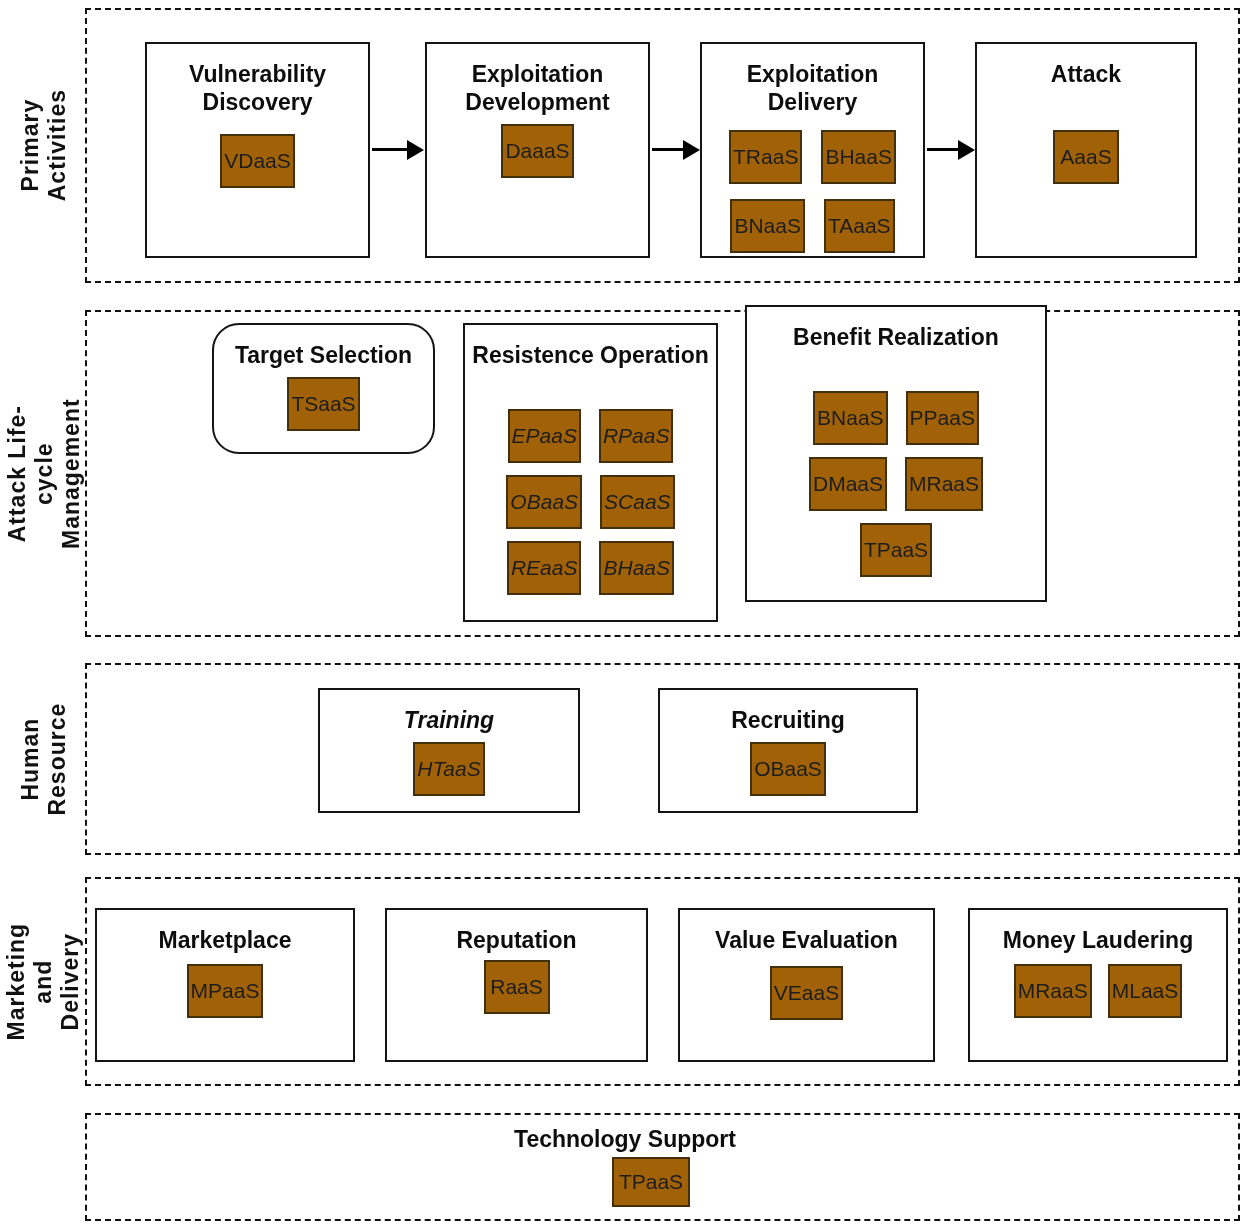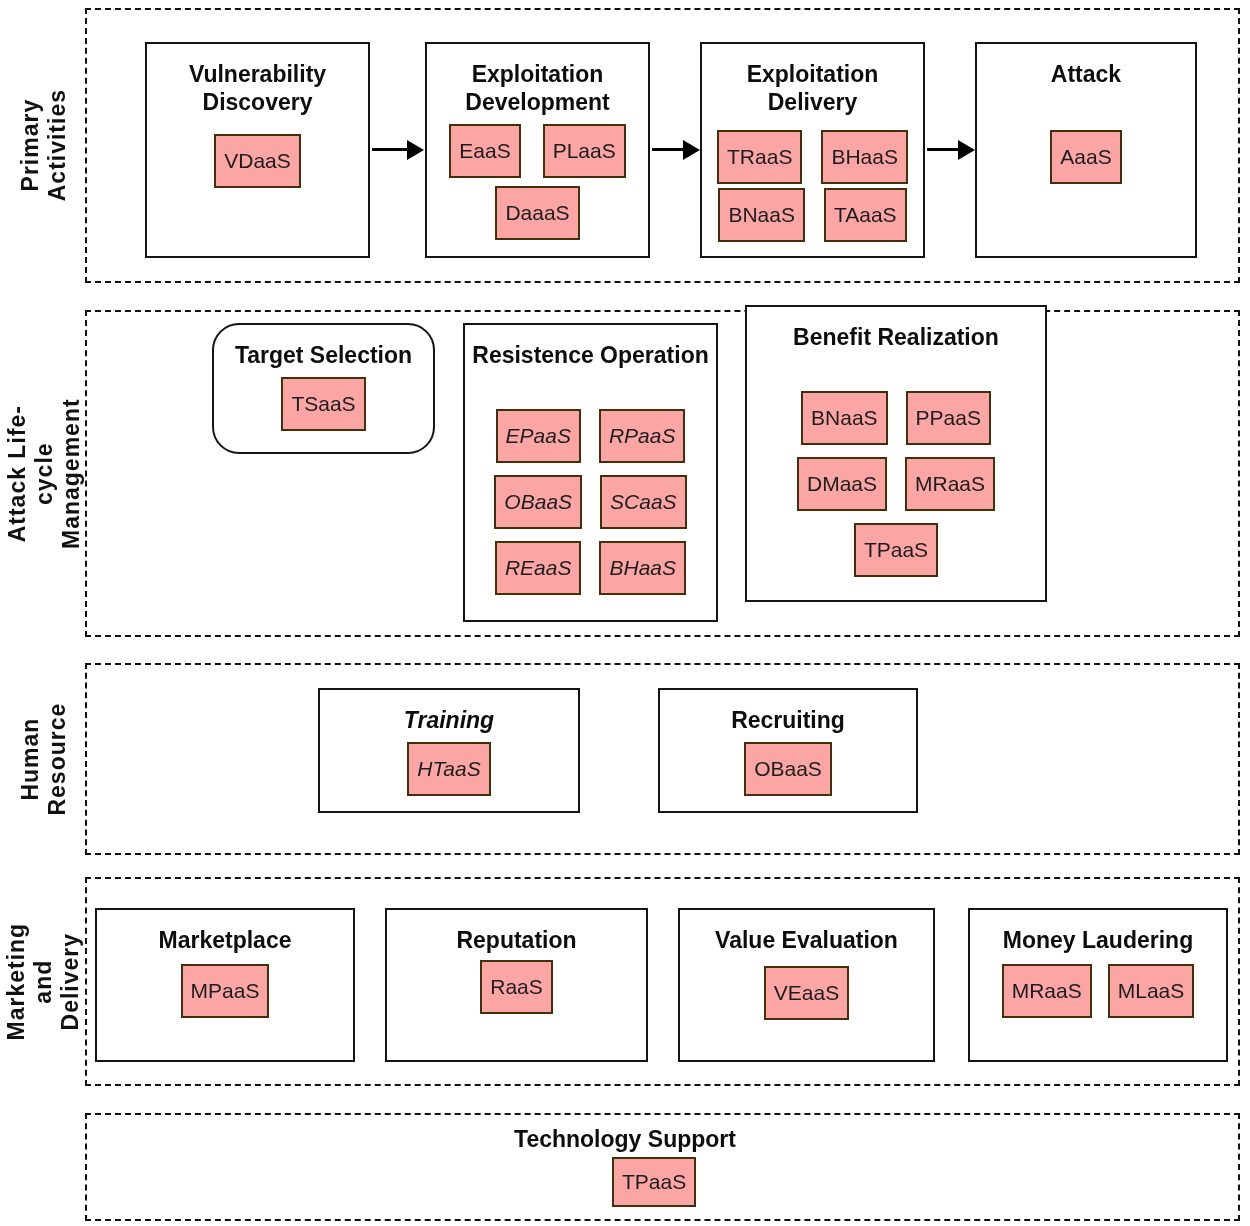--- a/index.html
+++ b/index.html
@@ -63,22 +63,22 @@
     gap: 10px;
   }
   .chip-row {
     display: flex;
     gap: 22px;
     justify-content: center;
   }
   .chip {
     min-width: 66px;
     height: 54px;
-    padding: 0 8px;
-    background: #fca5a5;
+    padding: 0 2px;
+    background: #a16207;
     border: 2px solid #42300A;
     box-sizing: border-box;
     display: flex;
     align-items: center;
     justify-content: center;
     font-size: 21px;
     color: #1d1d1d;
   }
   .arrow { position: absolute; height: 20px; }
   .arrow-line { position: absolute; left: 0; right: 12px; top: 8px; height: 3px; background: #000000; }
@@ -120,39 +120,35 @@
 
   <div class="arrow" style="left:372px; top:140px; width:52px;">
     <div class="arrow-line"></div>
     <div class="arrow-head"></div>
   </div>
 
   <div class="wbox" style="left:425px; top:42px; width:225px; height:216px;">
     <div class="btitle">Exploitation
 Development</div>
     <div class="chips" style="margin-top:8px; gap:8px;">
-      <div class="chip-row" style="gap:22px;">
-        <div class="chip">EaaS</div>
-        <div class="chip">PLaaS</div>
-      </div>
       <div class="chip-row">
         <div class="chip">DaaaS</div>
       </div>
     </div>
   </div>
 
   <div class="arrow" style="left:652px; top:140px; width:48px;">
     <div class="arrow-line"></div>
     <div class="arrow-head"></div>
   </div>
 
   <div class="wbox" style="left:700px; top:42px; width:225px; height:216px;">
     <div class="btitle">Exploitation
 Delivery</div>
-    <div class="chips" style="margin-top:14px; gap:4px;">
+    <div class="chips" style="margin-top:14px; gap:15px;">
       <div class="chip-row" style="gap:19px;">
         <div class="chip">TRaaS</div>
         <div class="chip">BHaaS</div>
       </div>
       <div class="chip-row" style="gap:19px;">
         <div class="chip">BNaaS</div>
         <div class="chip">TAaaS</div>
       </div>
     </div>
   </div>

